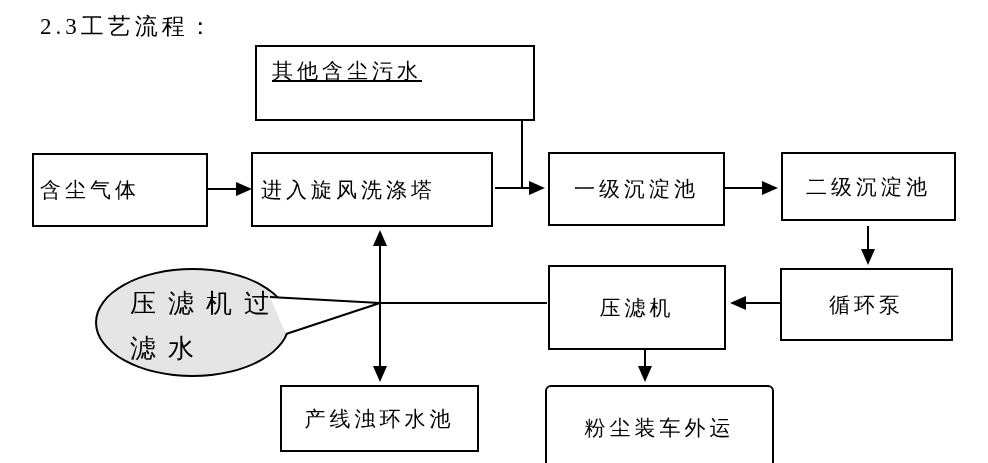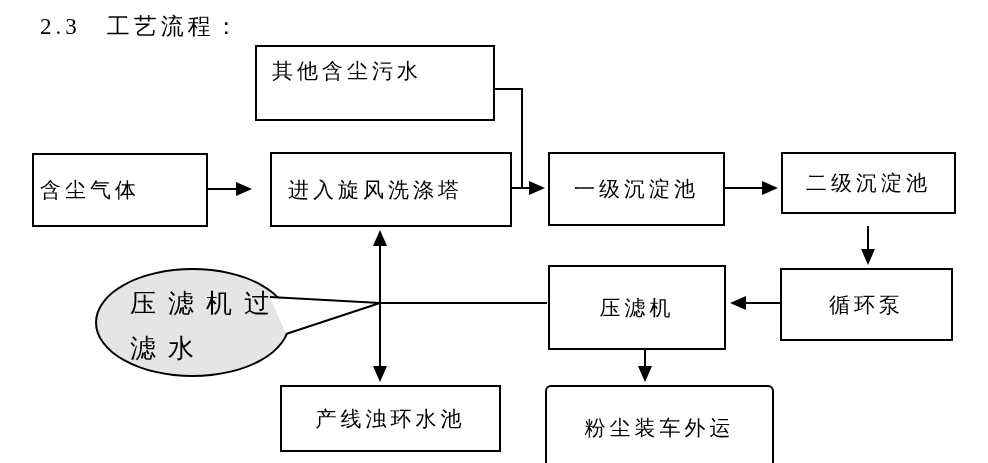--- a/index.html
+++ b/index.html
@@ -1,21 +1,21 @@
 <!DOCTYPE html>
 <html><head>
 <meta charset="utf-8">
 <style>
   html,body{margin:0;padding:0;background:#ffffff;}
   .canvas{
     position:relative;width:988px;height:463px;background:#fff;
     font-family:"Liberation Serif","DejaVu Serif",serif;color:#000;overflow:hidden;
   }
   .title{position:absolute;left:40px;top:11px;font-size:23px;letter-spacing:4px;white-space:nowrap;}
-  .title .gap{margin-left:26px;font-family:Liberation Mono, monospace;}
+  .title .gap{font-family:Liberation Mono, monospace;}
   svg.layer{position:absolute;left:0;top:0;}
   .under{z-index:0;}
   .over{z-index:2;pointer-events:none;}
   .node{
     position:absolute;box-sizing:border-box;border:2px solid #000;background:#fff;
     display:flex;align-items:center;justify-content:center;
     font-size:21px;letter-spacing:4px;z-index:1;white-space:nowrap;
   }
   .node.pl{justify-content:flex-start;}
   .node.pt{align-items:flex-start;}
@@ -45,35 +45,35 @@
     <path class="conn" d="M495,89 L522,89 L522,188"></path>
     <line class="conn" x1="495" y1="188" x2="543" y2="188" marker-end="url(#ah)"></line>
     <line class="conn" x1="724" y1="188" x2="776" y2="188" marker-end="url(#ah)"></line>
     <line class="conn" x1="868" y1="226" x2="868" y2="263" marker-end="url(#ah)"></line>
     <line class="conn" x1="780" y1="303" x2="732" y2="303" marker-end="url(#ah)"></line>
     <line class="conn" x1="380" y1="232" x2="380" y2="380" marker-start="url(#ah)" marker-end="url(#ah)"></line>
     <line class="conn" x1="380" y1="303" x2="547" y2="303"></line>
     <line class="conn" x1="645" y1="340" x2="645" y2="380" marker-end="url(#ah)"></line>
   </svg>
 
-  <div class="node pl pt" style="left:255px;top:45px;width:240px;height:76px;padding:10px 12px 0 15px;">其他含尘污水</div>
+  <div class="node pl pt" style="left:255px;top:45px;width:280px;height:76px;padding:10px 12px 0 15px;text-decoration:underline;">其他含尘污水</div>
 
   <div class="node pl" style="left:32px;top:153px;width:176px;height:74px;padding-left:6px;">含尘气体</div>
 
-  <div class="node pl" style="left:270px;top:152px;width:242px;height:75px;padding-left:16px;">进入旋风洗涤塔</div>
+  <div class="node pl" style="left:251px;top:152px;width:242px;height:75px;padding-left:8px;">进入旋风洗涤塔</div>
 
   <div class="node" style="left:548px;top:152px;width:177px;height:74px;">一级沉淀池</div>
 
-  <div class="node" style="left:781px;top:152px;width:175px;height:62px;">二级沉淀池</div>
+  <div class="node" style="left:781px;top:152px;width:175px;height:69px;">二级沉淀池</div>
 
   <div class="node" style="left:548px;top:265px;width:178px;height:85px;font-family:Liberation Mono, monospace;">压滤机</div>
 
   <div class="node" style="left:780px;top:268px;width:173px;height:73px;">循环泵</div>
 
-  <div class="node" style="left:280px;top:385px;width:221px;height:67px;">产线浊环水池</div>
+  <div class="node" style="left:280px;top:385px;width:199px;height:67px;">产线浊环水池</div>
 
   <div class="node" style="left:545px;top:385px;width:229px;height:86px;border-radius:6px;">粉尘装车外运</div>
 
   <div class="callout">
     <div>压滤机过</div>
     <div>滤水</div>
   </div>
 
   <svg class="layer over" width="988" height="463">
     <path d="M270,297 L380,303 L286,334 Z" fill="#ffffff" stroke="none"></path>

